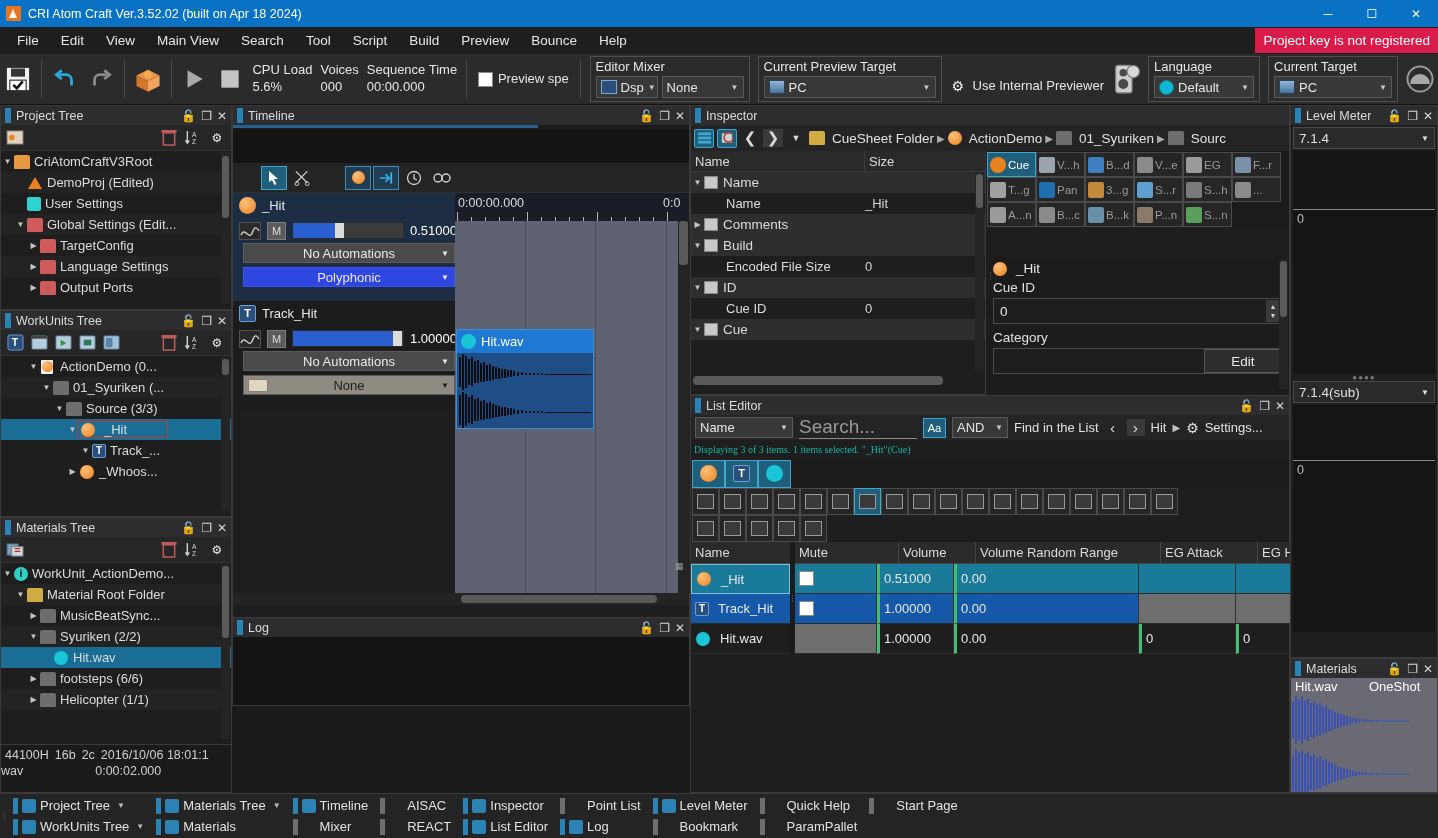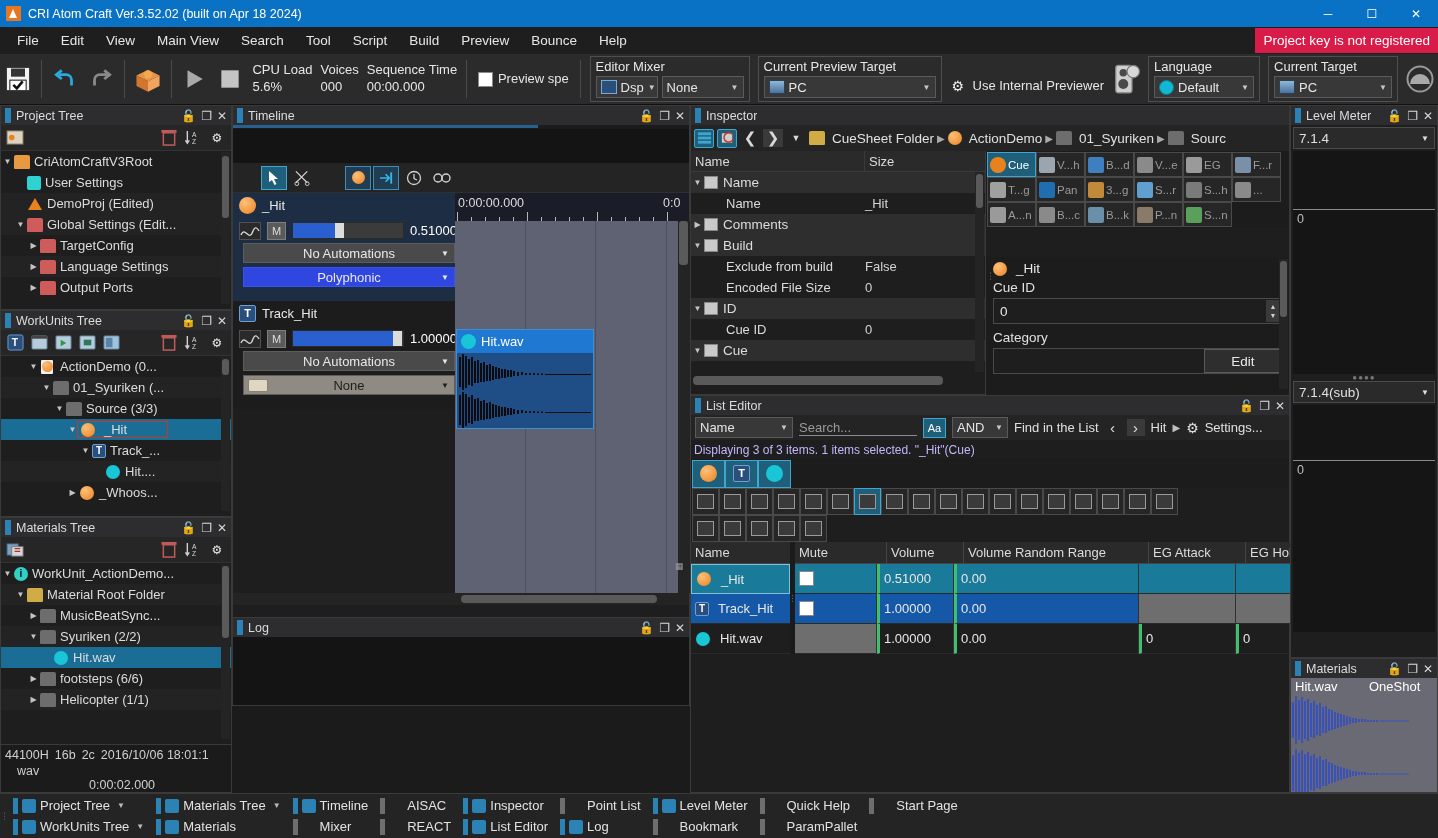--- a/index.html
+++ b/index.html
@@ -136,21 +136,21 @@
   .pgrid { display:flex; flex-wrap:wrap; background:#1c1c1c; padding:1px; }
   .pbtn { width:49px; height:25px; border:1px solid #4a4a4a; display:flex; align-items:center;
     gap:2px; padding-left:2px; font-size:11.5px; color:#9a9a9a; background:#262626; overflow:hidden; }
   .pbtn.on { background:#1f5f7a; border-color:#3fa7cf; color:#fff; }
   .pbtn .gi { width:16px;height:16px;flex:none;border-radius:2px;background:#6a6a6a; }
 
   
   .le-bar { height:25px; background:#242424; display:flex; align-items:center; gap:6px; padding:0 4px;
     font-size:13px; color:#e0e0e0; }
   .le-status { height:19px; background:#1e1e1e; display:flex; align-items:center; padding-left:3px;
-    font-size:12px; color:#c4b5fd; }
+    font-size:10px; color:#14b8a6;font-family:Liberation Serif, serif; }
   .le-typerow { height:29px; background:#1c1c1c; display:flex; align-items:center; padding-left:1px; }
   .le-type { width:33px;height:28px;display:flex;align-items:center;justify-content:center;
     border:1px solid #3a3a3a; }
   .le-type.on { background:#1f5f7a; border-color:#3fa7cf; }
   .le-icorow { display:flex; padding-left:1px; }
   .le-ico { width:27px;height:27px;border:1px solid #4a4a4a;display:flex;align-items:center;
     justify-content:center;font-size:11px;color:#d0d0d0;background:#262626; }
   .le-ico.on { background:#1f5f7a; border-color:#3fa7cf; }
 
   .grid-hdr { height:22px; background:#2a2a2a; display:flex; font-size:13px; color:#dcdcdc;
@@ -368,33 +368,33 @@
             </svg>
         </span>
         <span class="tool-ico">⚙</span>
       </div>
       <div class="tree" id="project-tree-rows" style="height:158px">
           <div class="trow">
             <span class="arrow">▼</span>
             <span class="ic ic-folder-o"></span>
             <span>CriAtomCraftV3Root</span>
           </div>
-          <div class="trow">
-            <span style="width:13px;flex:none"></span>
-            <span class="arrow"></span>
-            <span class="ic ic-user"></span>
-            <span>User Settings</span>
-          </div>
           <div class="trow alt">
             <span style="width:13px;flex:none"></span>
             <span class="arrow"></span>
             <span class="ic">
               <span class="ic-tri" style="position:absolute;left:1px;top:1px"></span>
             </span>
             <span>DemoProj (Edited)</span>
+          </div>
+          <div class="trow">
+            <span style="width:13px;flex:none"></span>
+            <span class="arrow"></span>
+            <span class="ic ic-user"></span>
+            <span>User Settings</span>
           </div>
           <div class="trow alt">
             <span style="width:13px;flex:none"></span>
             <span class="arrow">▼</span>
             <span class="ic ic-folder-r"></span>
             <span>Global Settings (Edit...</span>
           </div>
           <div class="trow">
             <span style="width:13px;flex:none"></span>
             <span style="width:13px;flex:none"></span>
@@ -525,34 +525,20 @@
             <span style="width:13px;flex:none"></span>
             <span style="width:13px;flex:none"></span>
             <span style="width:13px;flex:none"></span>
             <span style="width:13px;flex:none"></span>
             <span style="width:13px;flex:none"></span>
             <span style="width:13px;flex:none"></span>
             <span class="arrow">▼</span>
             <span class="ic ic-track">T</span>
             <span>Track_...</span>
           </div>
-          <div class="trow alt">
-            <span style="width:13px;flex:none"></span>
-            <span style="width:13px;flex:none"></span>
-            <span style="width:13px;flex:none"></span>
-            <span style="width:13px;flex:none"></span>
-            <span style="width:13px;flex:none"></span>
-            <span style="width:13px;flex:none"></span>
-            <span style="width:13px;flex:none"></span>
-            <span class="arrow"></span>
-            <span class="ic">
-              <span class="ic-wave" style="position:absolute;left:1px;top:0"></span>
-            </span>
-            <span>Hit....</span>
-          </div>
           <div class="trow">
             <span style="width:13px;flex:none"></span>
             <span style="width:13px;flex:none"></span>
             <span style="width:13px;flex:none"></span>
             <span style="width:13px;flex:none"></span>
             <span style="width:13px;flex:none"></span>
             <span class="arrow">▶</span>
             <span class="ic">
               <span class="ic-cue" style="position:absolute;left:1px;top:0"></span>
             </span>
@@ -652,21 +638,21 @@
       <div class="scrollv" style="top:46px;height:175px">
           <i style="top:2px;height:72px"></i>
         </div>
       <div style="position:absolute;left:0;bottom:0;width:230px;height:48px;background:#1b1b1b;border-top:1px solid #3a3a3a;">
         <div style="display:flex;gap:6px;padding:3px 0 0 4px;font-size:12.5px;color:#cfcfcf;">
           <span>44100H</span>
           <span>16b</span>
           <span>2c</span>
           <span>2016/10/06 18:01:1</span>
         </div>
-        <div style="display:flex;padding:2px 0 0 16px;font-size:12.5px;color:#cfcfcf;flex-direction:column;">
+        <div style="display:flex;padding:2px 0 0 0;font-size:12.5px;color:#cfcfcf;">
           <span>wav</span>
           <span style="margin-left:72px">0:00:02.000</span>
         </div>
       </div>
     </div>
 
     <div class="panel" style="left:232px;top:0;width:458px;height:601px;">
       <div class="ptitle">
         <span class="bar"></span>
         <span class="tt">Timeline</span>
@@ -980,28 +966,20 @@
                   <span class="arrow">▼</span>
                   <span class="sq"></span>
                   <span style="font-size:13.5px">Build</span>
                 </span>
                 <span class="vl"></span>
               </div>
               <div class="insp-row">
                 <span class="nm">
                   <span class="arrow"></span>
                   <span style="width:22px"></span>
-                  <span style="">Exclude from build</span>
-                </span>
-                <span class="vl">False</span>
-              </div>
-              <div class="insp-row">
-                <span class="nm">
-                  <span class="arrow"></span>
-                  <span style="width:22px"></span>
                   <span style="">Encoded File Size</span>
                 </span>
                 <span class="vl">0</span>
               </div>
               <div class="insp-row g">
                 <span class="nm">
                   <span class="arrow">▼</span>
                   <span class="sq"></span>
                   <span style="font-size:13.5px">ID</span>
                 </span>
@@ -1134,21 +1112,21 @@
           <span class="pic lock">🔓</span>
           <span class="pic">❐</span>
           <span class="pic">✕</span>
         </span>
       </div>
       <div class="le-bar">
         <div class="combo" style="width:98px;height:21px">
           <span>Name</span>
           <span class="car">▼</span>
         </div>
-        <div style="width:118px;border-bottom:1px solid #8a8a8a;font-size:13px;color:#9a9a9a">Search...</div>
+        <div style="width:118px;border-bottom:1px solid #8a8a8a;font-size:19px;color:#9a9a9a">Search...</div>
         <div style="width:23px;height:20px;background:#1f5f7a;border:1px solid #3fa7cf;display:flex;align-items:center;justify-content:center;font-size:11px;color:#fff">Aa</div>
         <div class="combo" style="width:56px;height:21px">
           <span>AND</span>
           <span class="car">▼</span>
         </div>
         <span>Find in the List</span>
         <span style="width:16px;text-align:center;font-size:15px">‹</span>
         <span style="width:18px;text-align:center;font-size:15px;background:#3a3a3a">›</span>
         <span>Hit</span>
         <span style="font-size:10px;color:#c0c0c0">▶</span>
@@ -1267,21 +1245,21 @@
                     <span class="ic-wave" style="position:absolute;left:1px;top:0"></span>
                   </span>
                   <span>Hit.wav</span>
                 </div>
               </div>
             </div>
         </div>
         <div style="width:5px;background:#1b1b1b;display:flex;align-items:center;justify-content:center;color:#777;font-size:8px">⋮</div>
         <div style="flex:1">
           <div class="grid-hdr">
-            <div style="width:92px">Mute</div>
+            <div style="width:104px">Mute</div>
             <div style="width:77px">Volume</div>
             <div style="width:185px">Volume Random Range</div>
             <div style="width:97px">EG Attack</div>
             <div style="width:60px">EG Hol</div>
           </div>
           <div id="le-data-rows">
               <div class="grid-row">
                 <div class="cell sel-cy" style="width:82px">
                   <span style="width:15px;height:15px;background:#fff;border:1px solid #888;display:block"></span>
                 </div>

